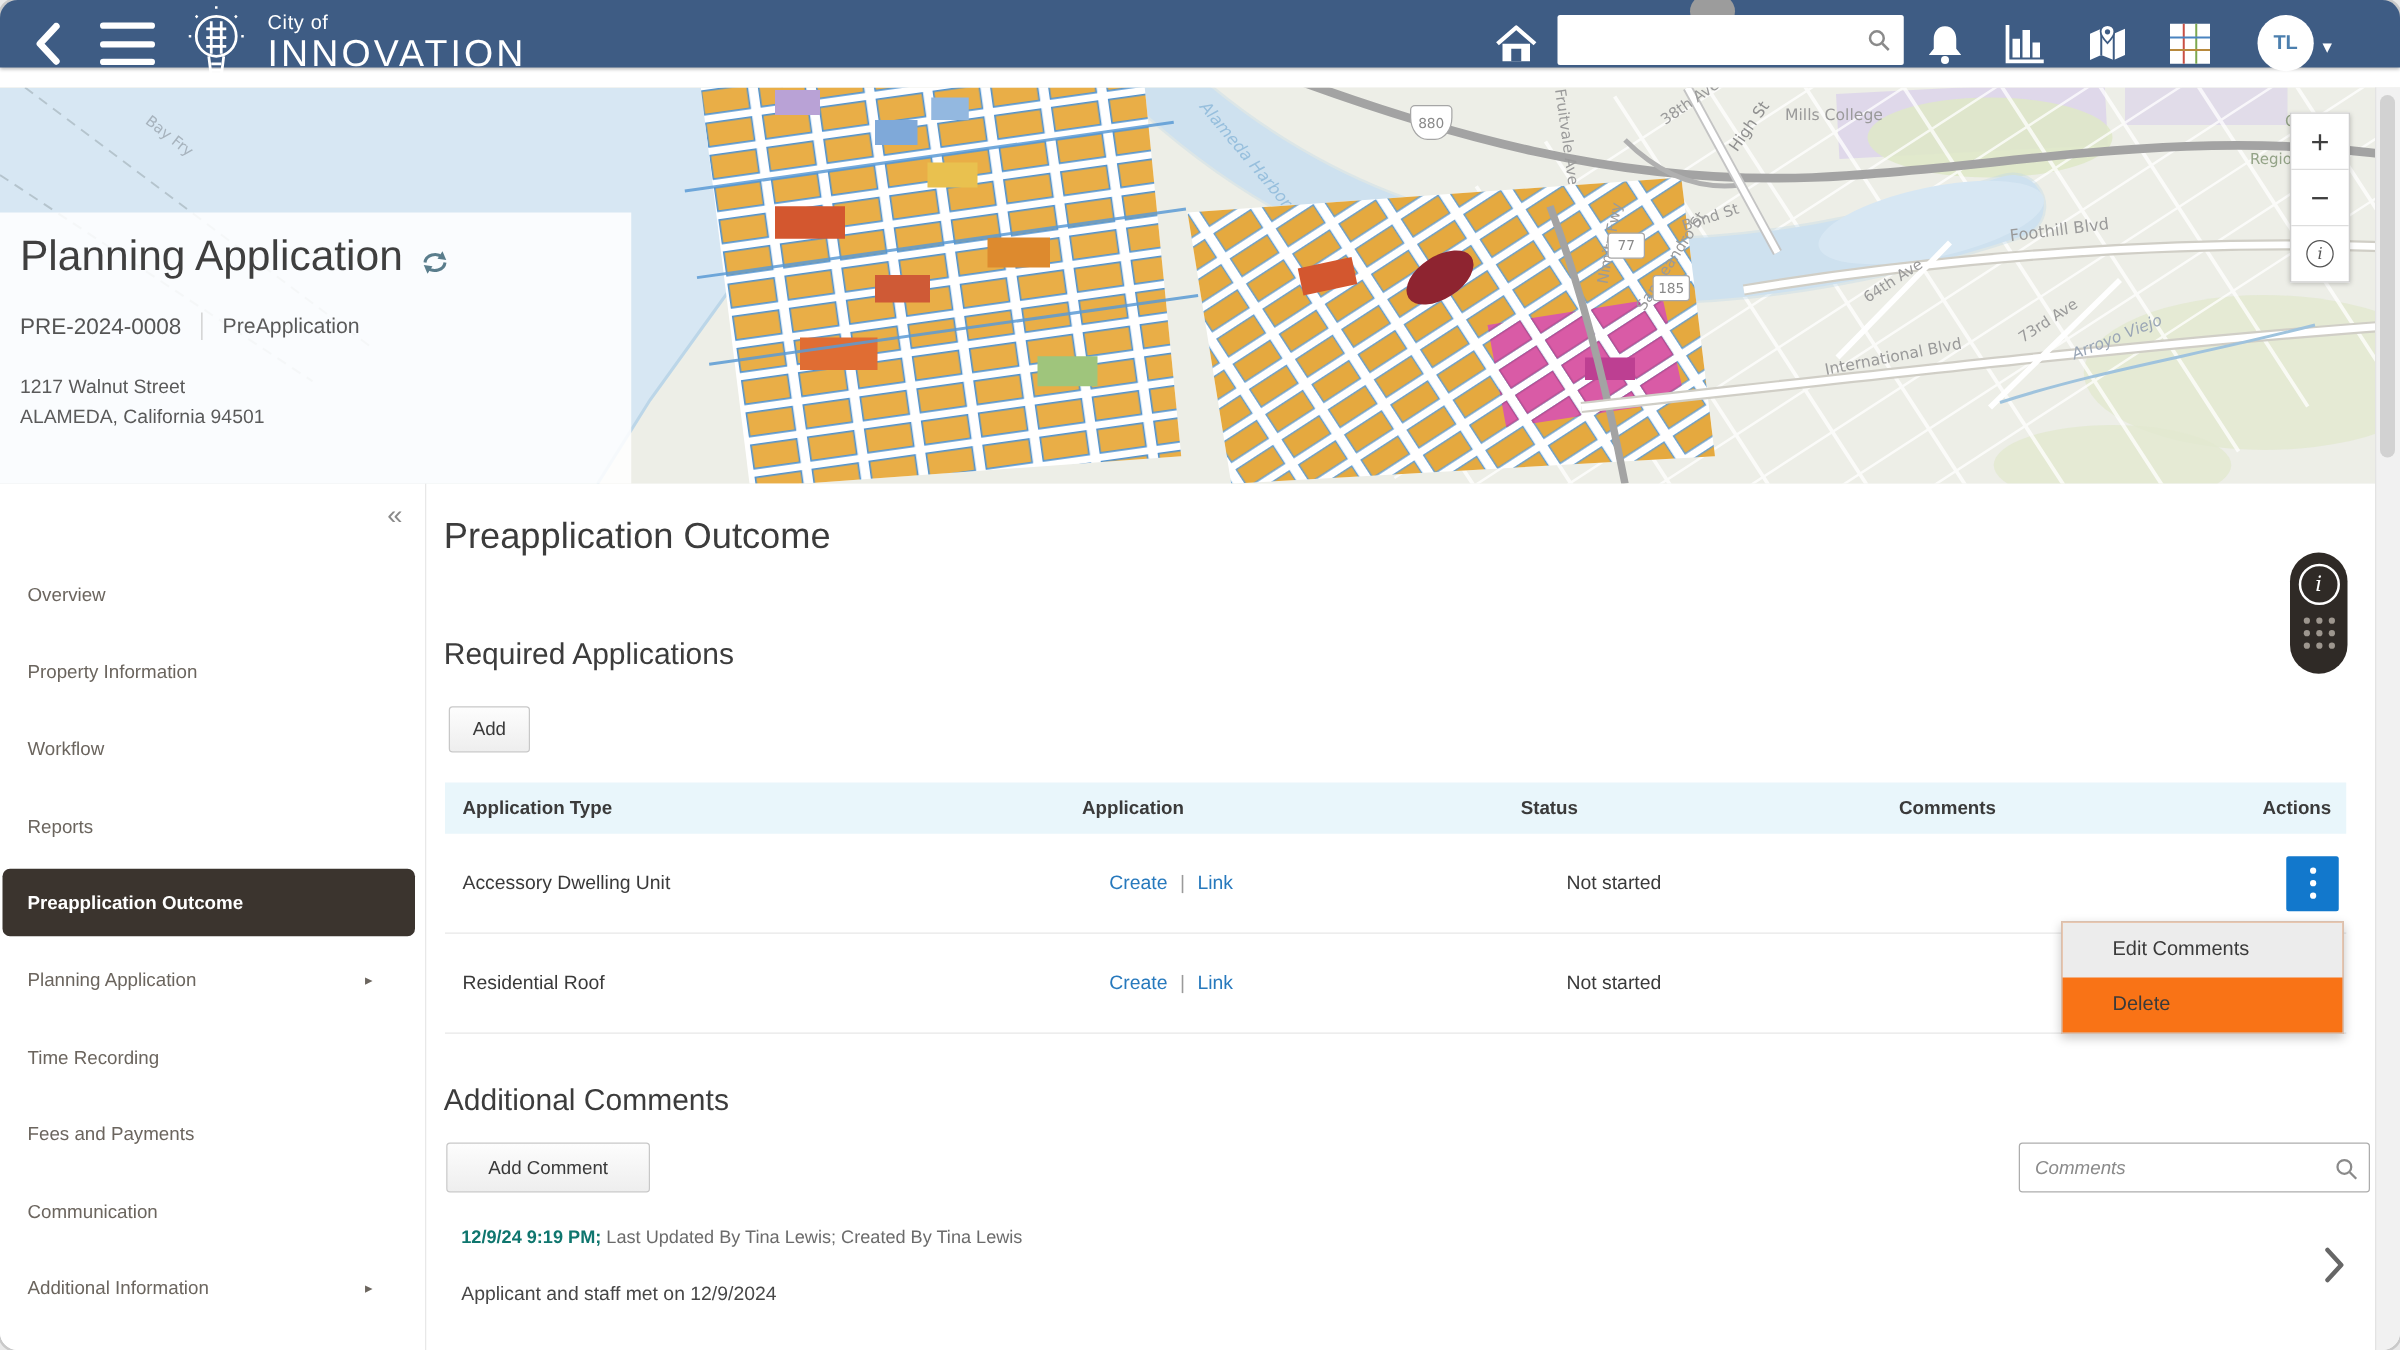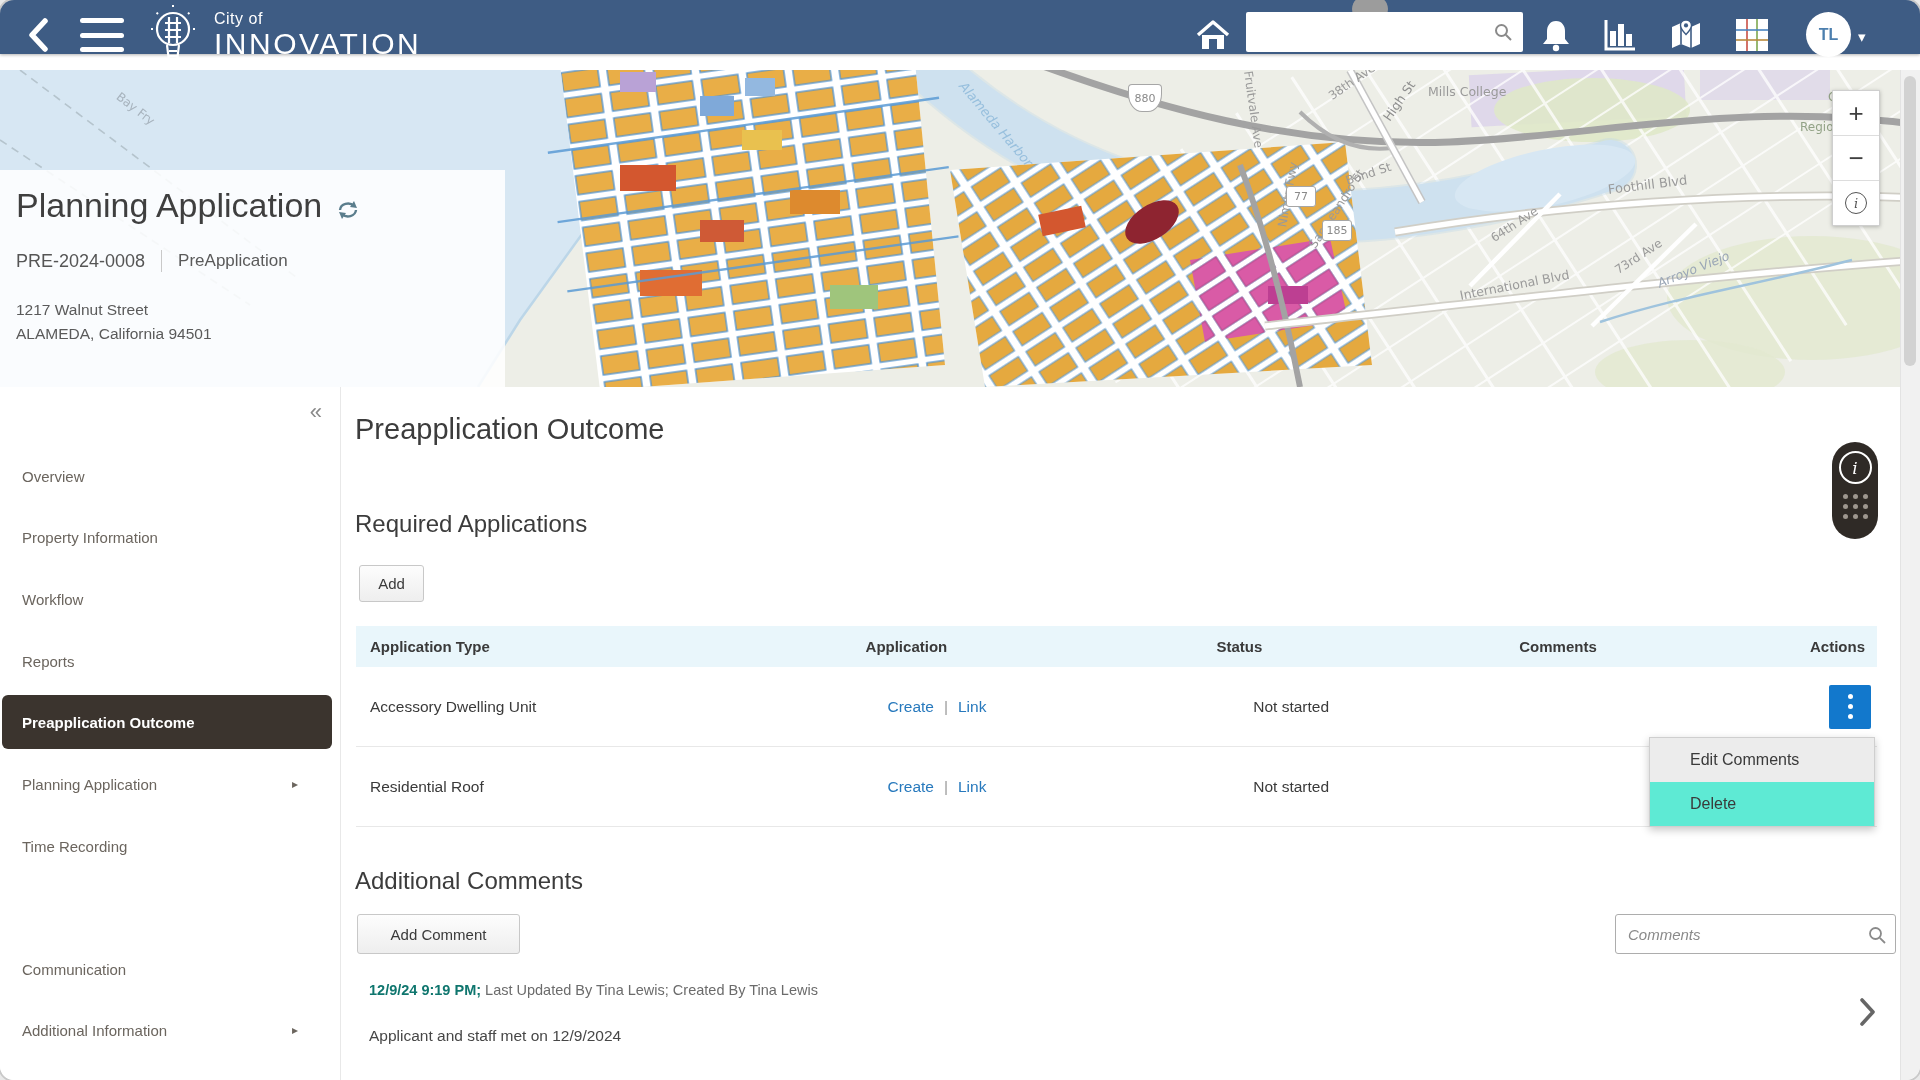--- a/index.html
+++ b/index.html
@@ -78,21 +78,21 @@
   .c1{width:534px;padding-left:14px;box-sizing:border-box;}
   .c2{width:352px;}
   .c3{width:296px;}
   .c4{width:282px;}
   .c5{flex:1;display:flex;justify-content:flex-end;padding-right:6px;position:relative;}
   .link{color:#2779bd;cursor:pointer;text-decoration:none;}
   .pipe{color:#9a9a9a;margin:0 10px;}
   .kebab{position:absolute;right:6px;top:-22px;width:42px;height:44px;background:#1278cc;border-radius:2px;
          display:flex;flex-direction:column;align-items:center;justify-content:center;gap:5px;cursor:pointer;z-index:12;}
   .kebab i{width:5px;height:5px;border-radius:50%;background:#fff;}
-  .menu{position:absolute;left:1293px;top:111px;width:224px;background:#5eead4;border:1px solid #cfcfcf;
+  .menu{position:absolute;left:1293px;top:111px;width:224px;background:#f97316;border:1px solid #cfcfcf;
         box-shadow:0 3px 8px rgba(0,0,0,.22);z-index:20;}
   .menu-item{height:44px;display:flex;align-items:center;padding-left:40px;font-size:16px;color:#3a3a3a;cursor:pointer;}
   .menu-item.hl{background:#ececec;}
   .comments-search{position:absolute;left:1274px;top:527px;width:281px;height:40px;}
   .comments-search input{width:100%;height:100%;box-sizing:border-box;border:1px solid #adadad;border-radius:3px;
         padding:0 34px 0 12px;font-size:15px;color:#555;font-family:"Liberation Sans",sans-serif;outline:none;}
   .comments-search input::placeholder{font-style:italic;color:#8a8a8a;}
   .comments-search .search-glyph{top:11px;right:9px;}
   .comment-meta{position:absolute;left:28px;top:595px;font-size:14.5px;color:#6b6b6b;}
   .comment-meta b{color:#0f766e;}
@@ -383,20 +383,23 @@
     <div class="nav-selected" style="top:308px;">
         <span>Preapplication Outcome</span>
       </div>
     <div class="nav-item" style="top:382px;">
       <span>Planning Application</span>
       <span class="arrow">▸</span>
     </div>
     <div class="nav-item" style="top:444px;">
         <span>Time Recording</span>
       </div>
+    <div class="nav-item" style="top:505px;">
+        <span>Fees and Payments</span>
+      </div>
     <div class="nav-item" style="top:567px;">
         <span>Communication</span>
       </div>
     <div class="nav-item" style="top:628px;">
       <span>Additional Information</span>
       <span class="arrow">▸</span>
     </div>
   </div>
 
   <div class="main">

